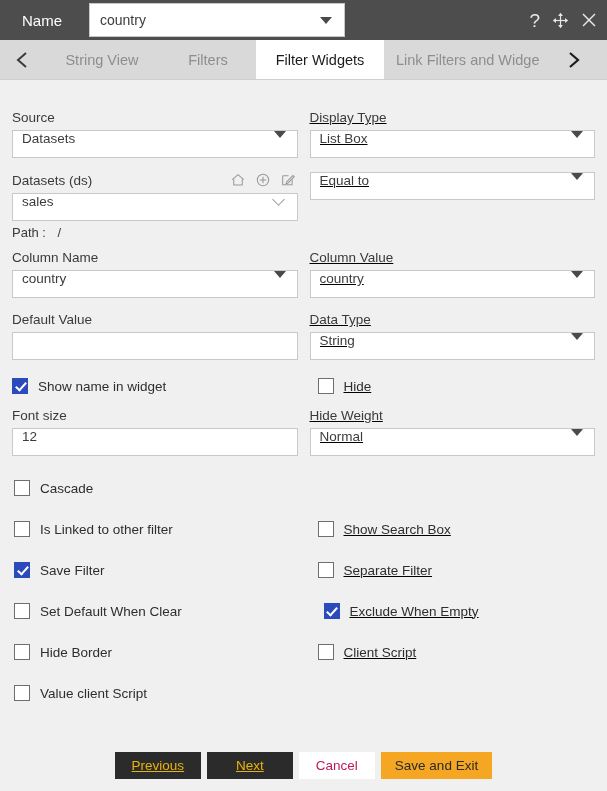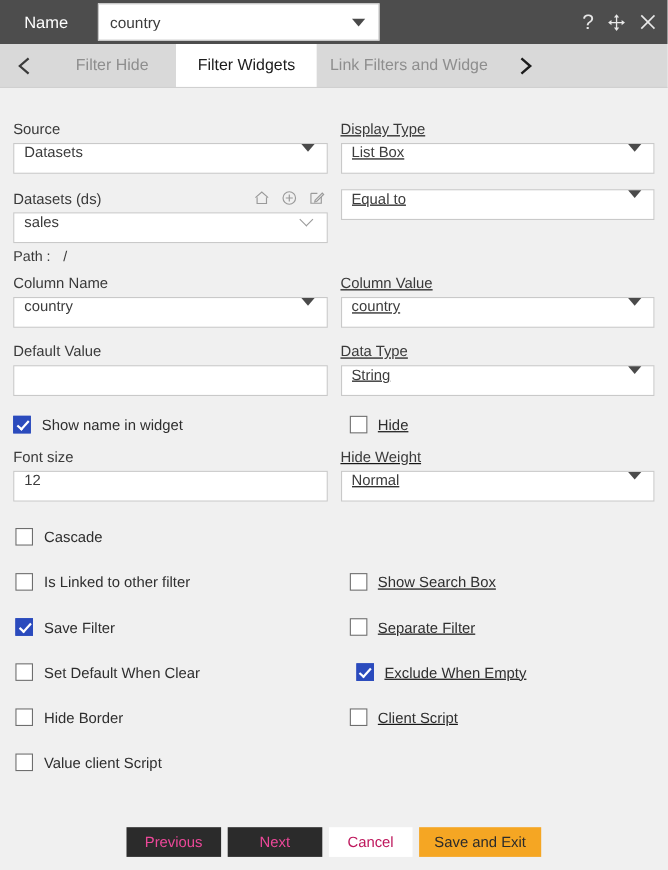--- a/index.html
+++ b/index.html
@@ -246,21 +246,21 @@
     display: flex;
     align-items: center;
     justify-content: center;
     font-size: 13.5px;
     cursor: pointer;
     border: none;
     padding: 0 14px;
     font-family: "Liberation Sans", sans-serif;
     white-space: nowrap;
   }
-  .btn.dark { background: #2b2b2b; color: #ec4899; min-width: 86px; }
+  .btn.dark { background: #2b2b2b; color: #eab308; min-width: 86px; text-decoration: underline; }
   .btn.light { background: #ffffff; color: #be185d; min-width: 76px; }
   .btn.accent { background: #f5a623; color: #2b2b2b; min-width: 108px; }
 </style>
 </head>
 <body>
 
 <div id="app">
 
   <div class="titlebar">
     <div class="titlebar-label">Name</div>
@@ -297,21 +297,24 @@
     </div>
   </div>
 
   <div class="tabbar">
     <div class="tab-arrow">
       <svg width="17" height="20" viewBox="0 0 17 20">
         <polyline points="12,3 4,10 12,17" fill="none" stroke="#3a3a3a" stroke-width="2"></polyline>
       </svg>
     </div>
     <div class="tab w1">
-      <span>Filter Hide</span>
+      <span>String View</span>
+    </div>
+    <div class="tab w2">
+      <span>Filters</span>
     </div>
     <div class="tab w3 active">
       <span>Filter Widgets</span>
     </div>
     <div class="tab w4">
       <span>Link Filters and Widge</span>
     </div>
     <div class="tab-arrow">
       <svg width="17" height="20" viewBox="0 0 17 20">
         <polyline points="5,3 13,10 5,17" fill="none" stroke="#1c1c1c" stroke-width="2.2"></polyline>

